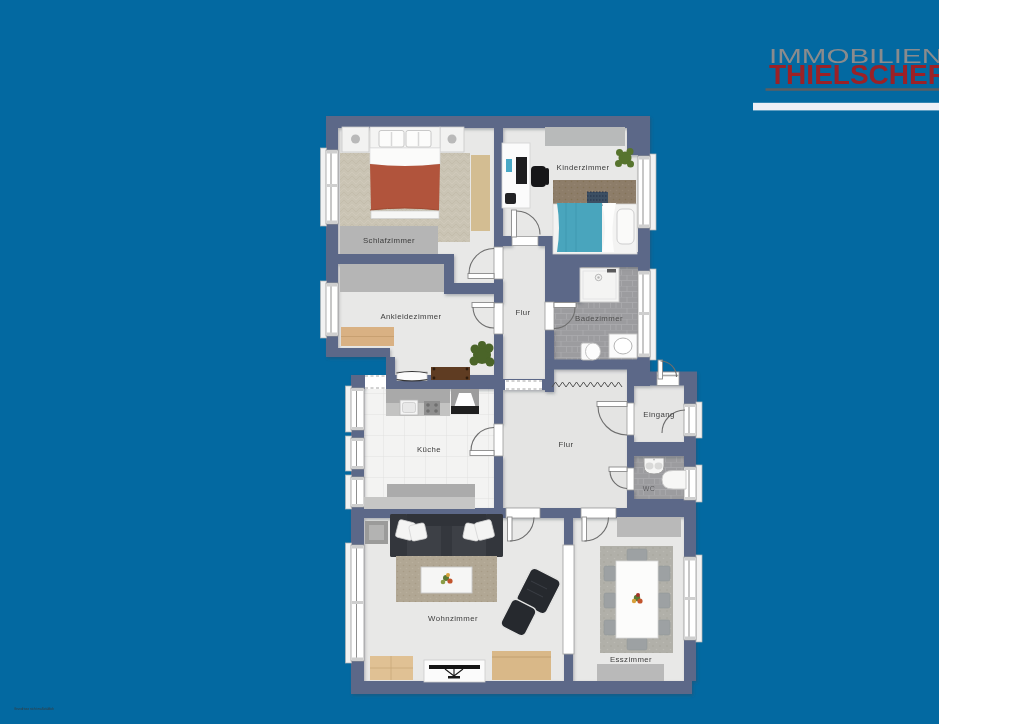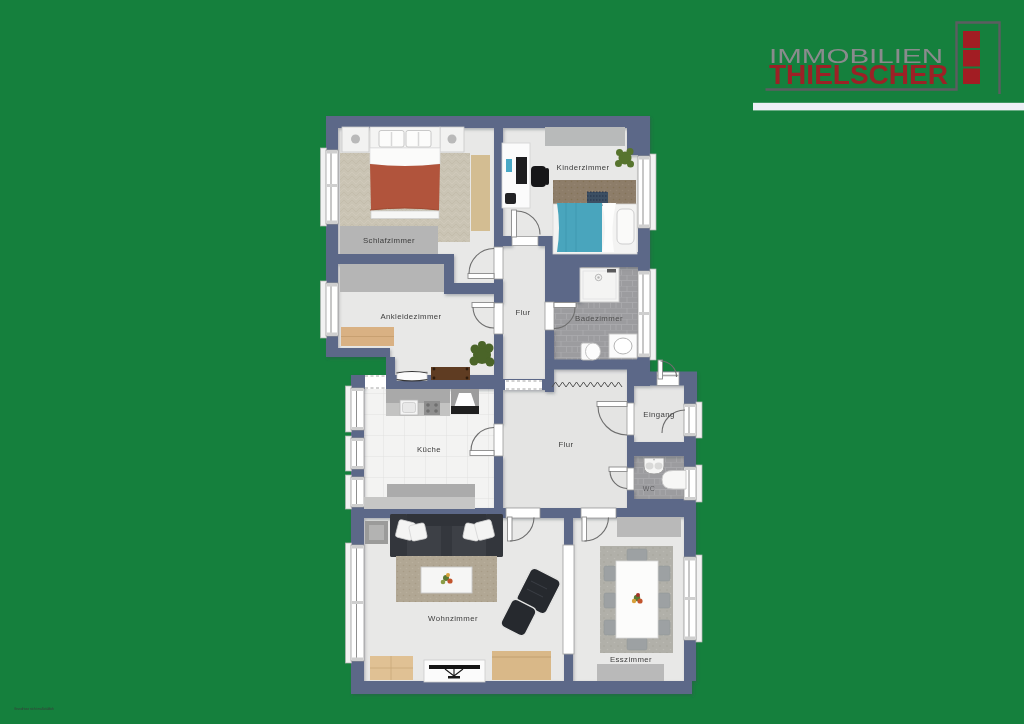--- a/index.html
+++ b/index.html
@@ -1,16 +1,16 @@
 <!DOCTYPE html>
 <html><head>
 <meta charset="utf-8">
 <style>
 html,body{margin:0;padding:0;background:#ffffff;}
-#page{width:1024px;height:724px;position:relative;background:#15803d;overflow:hidden;}
+#page{width:939px;height:724px;position:relative;background:#0369a1;overflow:hidden;}
 text{font-family:"Liberation Sans",sans-serif;}
 </style>
 </head>
 <body>
 <div id="page">
 <svg width="1024" height="724" viewBox="0 0 1024 724" xmlns="http://www.w3.org/2000/svg">
 <defs>
 <pattern id="bathTile" width="22" height="11" patternUnits="userSpaceOnUse">
   <rect width="22" height="11" fill="#9c9c9f"></rect>
   <path d="M0 0H22M0 5.5H22M11 0V5.5M0 5.5V11M22 5.5V11M5.5 5.5V11M16.5 5.5V11" stroke="#ababae" stroke-width="0.8" fill="none"></path>

